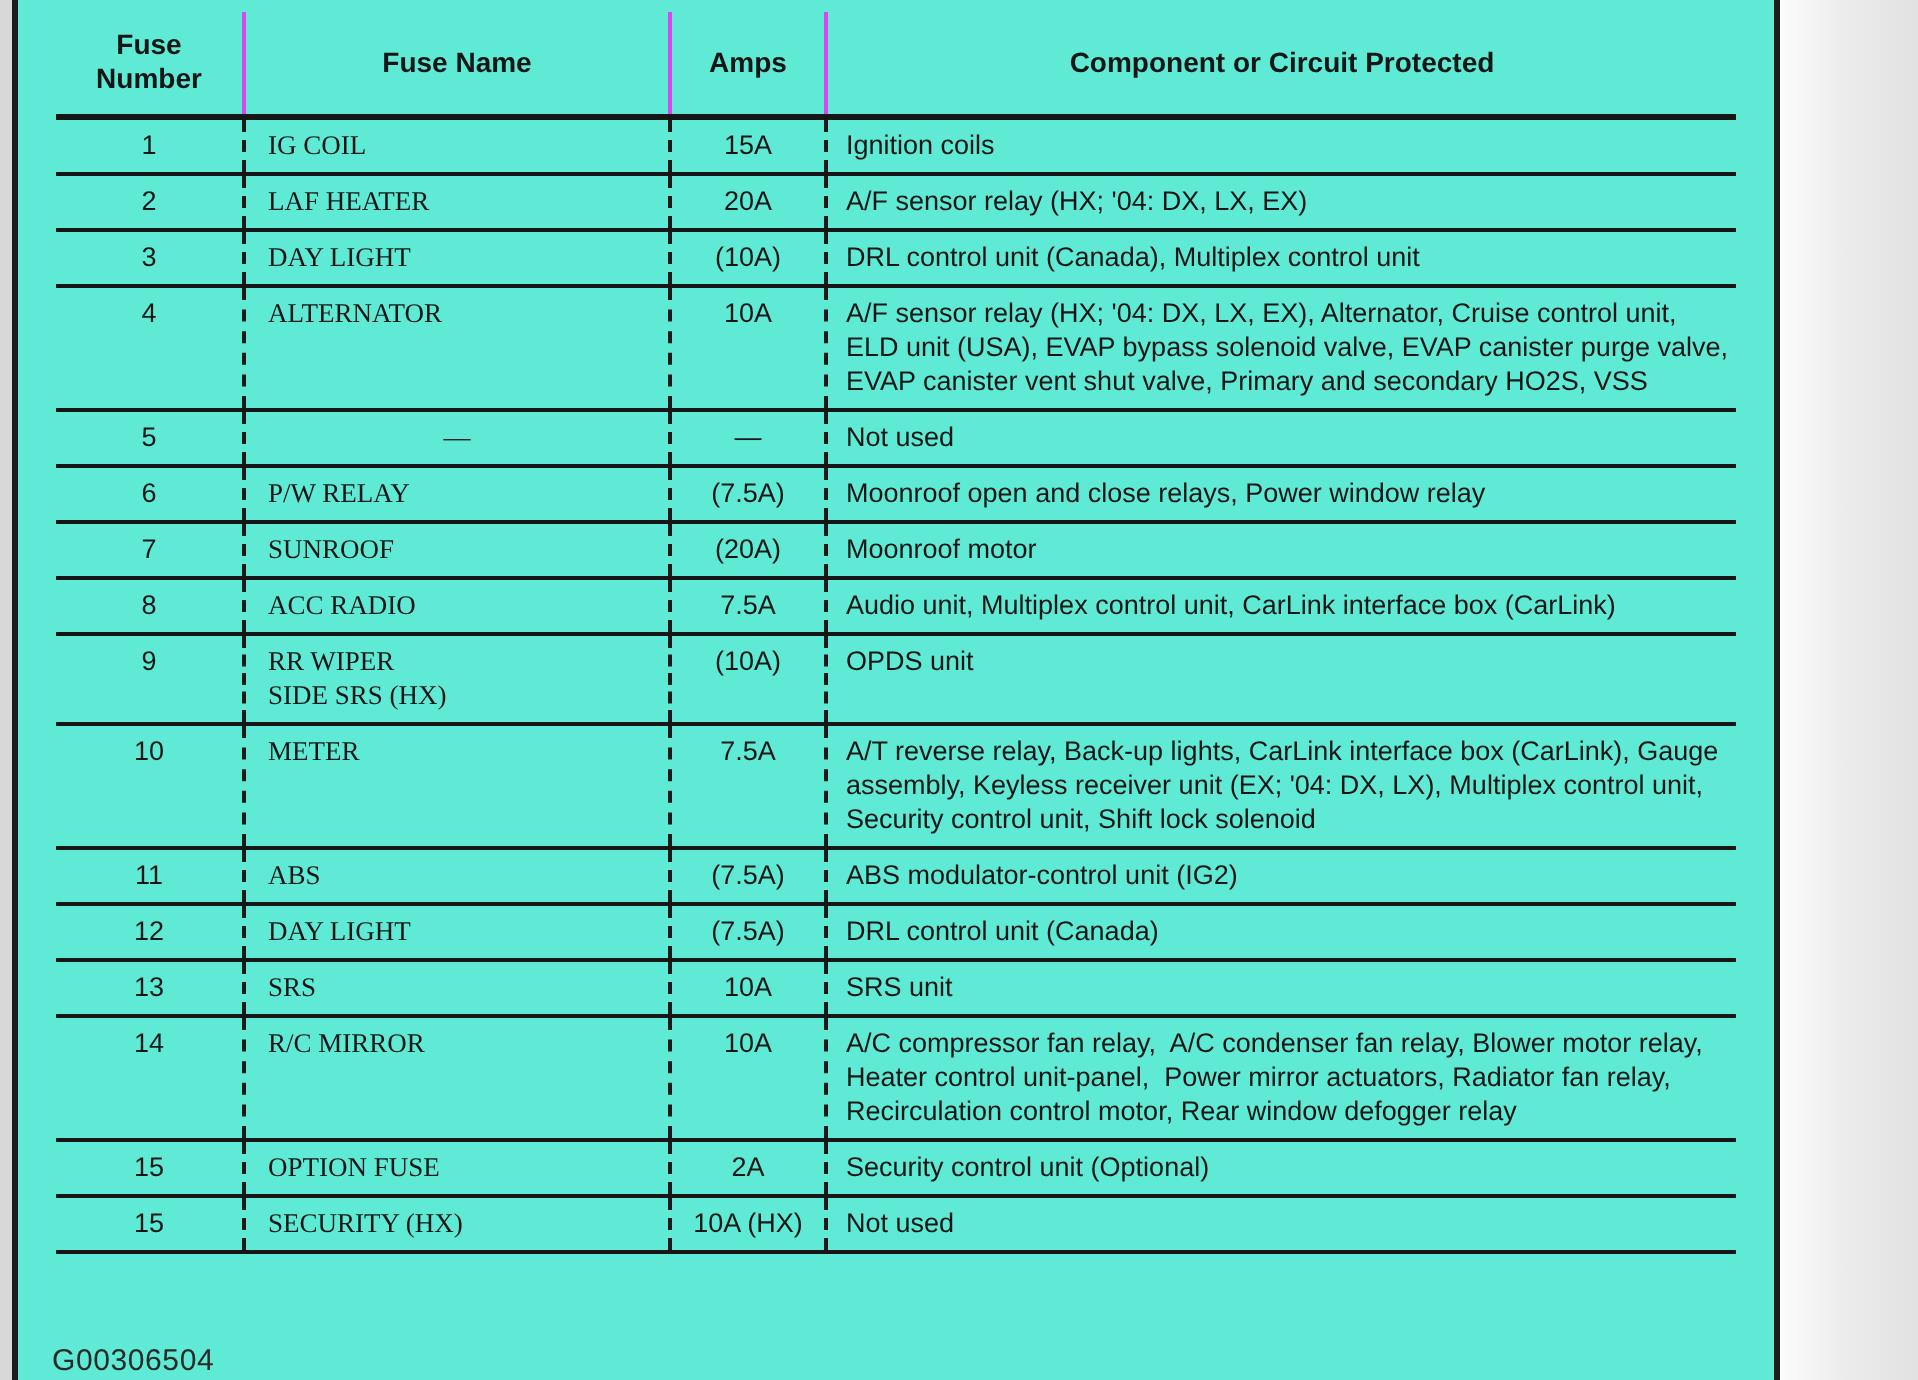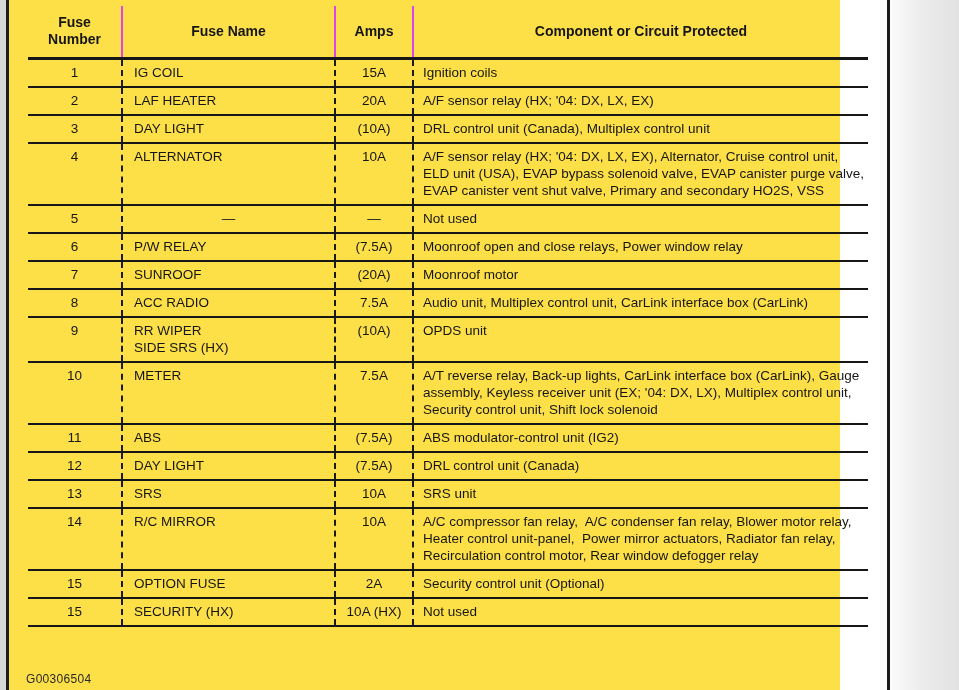--- a/index.html
+++ b/index.html
@@ -1,23 +1,23 @@
 <!DOCTYPE html>
 <html><head>
 <meta charset="utf-8">
 <style>
   * { margin: 0; padding: 0; box-sizing: border-box; }
   html, body { width: 959px; height: 690px; background: #ffffff; overflow: hidden; }
   body { font-family: "Liberation Sans", sans-serif; color: #161616; }
 
   .page {
     position: relative;
-    width: 840px;
+    width: 959px;
     height: 690px;
-    background: #fde047;
+    background: #5eead4;
   }
 
   
   .edge-left {
     position: absolute;
     left: 0; top: 0;
     width: 9px; height: 690px;
     background: #d8d8d8;
     border-right: 3px solid #1c1c1c;
   }
@@ -54,29 +54,29 @@
     line-height: 17px;
     vertical-align: top;
     border-top: 2px solid #161616;
     padding: 4px 4px 5px 4px;
   }
   tbody tr:first-child td { border-top: none; }
   tbody tr:last-child td { border-bottom: 2px solid #161616; }
   tbody td + td { border-left: 2px dashed #1a1a1a; }
 
   td.col-number { text-align: center; }
-  td.col-name   { text-align: left; padding-left: 11px; white-space: pre-line; }
+  td.col-name   { text-align: left; padding-left: 11px; white-space: pre-line; font-family: Liberation Serif, serif; }
   td.col-name.centered { text-align: center; padding-left: 4px; }
   td.col-amps   { text-align: center; }
   td.col-component { text-align: left; padding-left: 9px; white-space: pre-wrap; margin-top: 16px; }
 
   .figure-id {
     position: absolute;
     left: 26px; top: 672px;
-    font-size: 12px;
+    font-size: 15px;
     color: #2a2a2a;
     letter-spacing: 0.3px;
   }
 </style>
 </head>
 <body>
 
 <div class="page">
 
   <div class="edge-left"></div>

